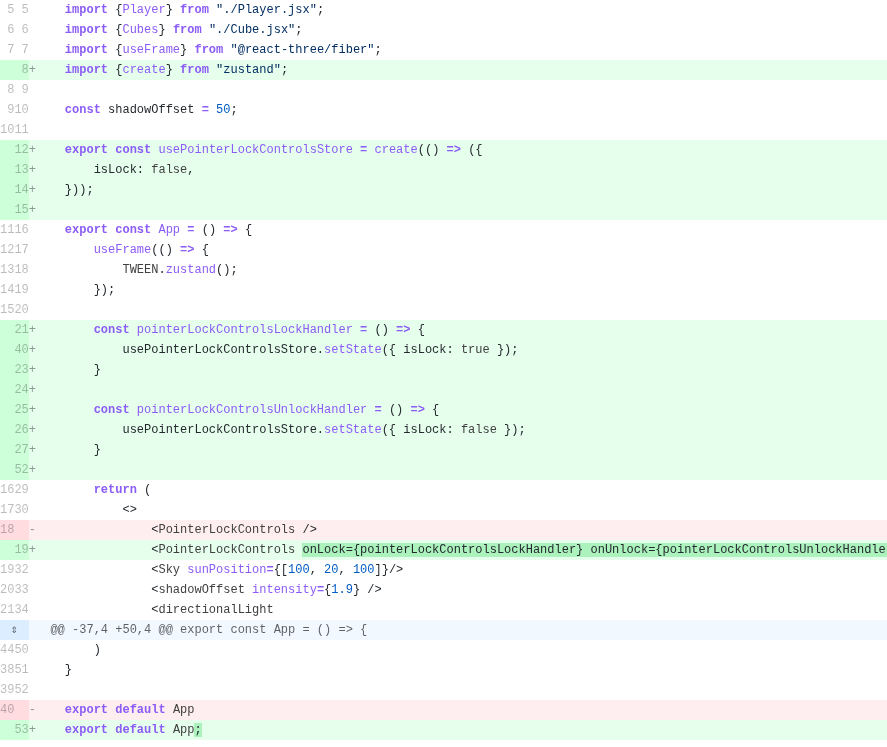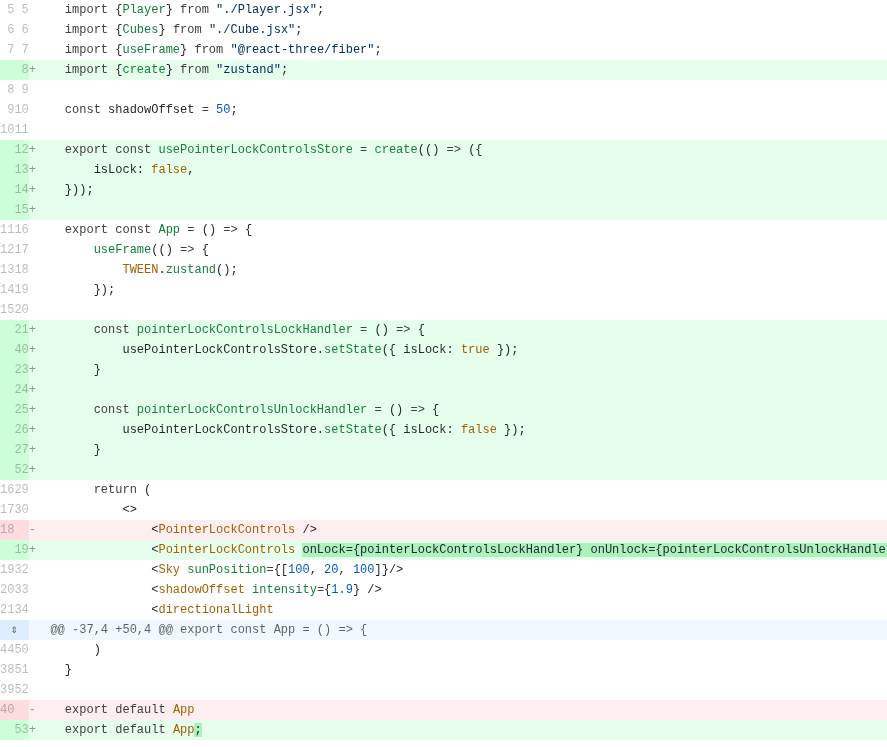--- a/index.html
+++ b/index.html
@@ -17,25 +17,25 @@
   .code-col { white-space: pre; line-height: 20px; padding-left: 4px; }
   tr.addition { background: #e6ffed; }
   tr.addition .num-col { background: #cdffd8; }
   tr.deletion { background: #ffeef0; }
   tr.deletion .num-col { background: #ffdce0; }
   tr.hunk { background: #f1f8ff; }
   tr.hunk .num-col { background: #dbedff; }
   tr.hunk .code-col { color: rgba(27,31,35,0.7); }
   .expand-cell { text-align: center; color: #586069; }
   .expand-icon { display:inline-block; transform: rotate(0deg); }
-  .kw { color: #404040; }
-  .fn { color: #15803d; }
+  .kw { color: #8b5cf6; font-weight: bold; }
+  .fn { color: #8b5cf6; }
   .str { color: #032f62; }
   .num { color: #005cc5; }
-  .const { color: #a16207; }
+  .const { color: #404040; }
   .pl { color: #24292e; }
   .hl-green { background: #acf2bd; }
 </style>
 </head>
 <body>
 
 <table class="diff-table">
   <tbody id="diff-body">
       <tr>
         <td class="num-col">5</td>

